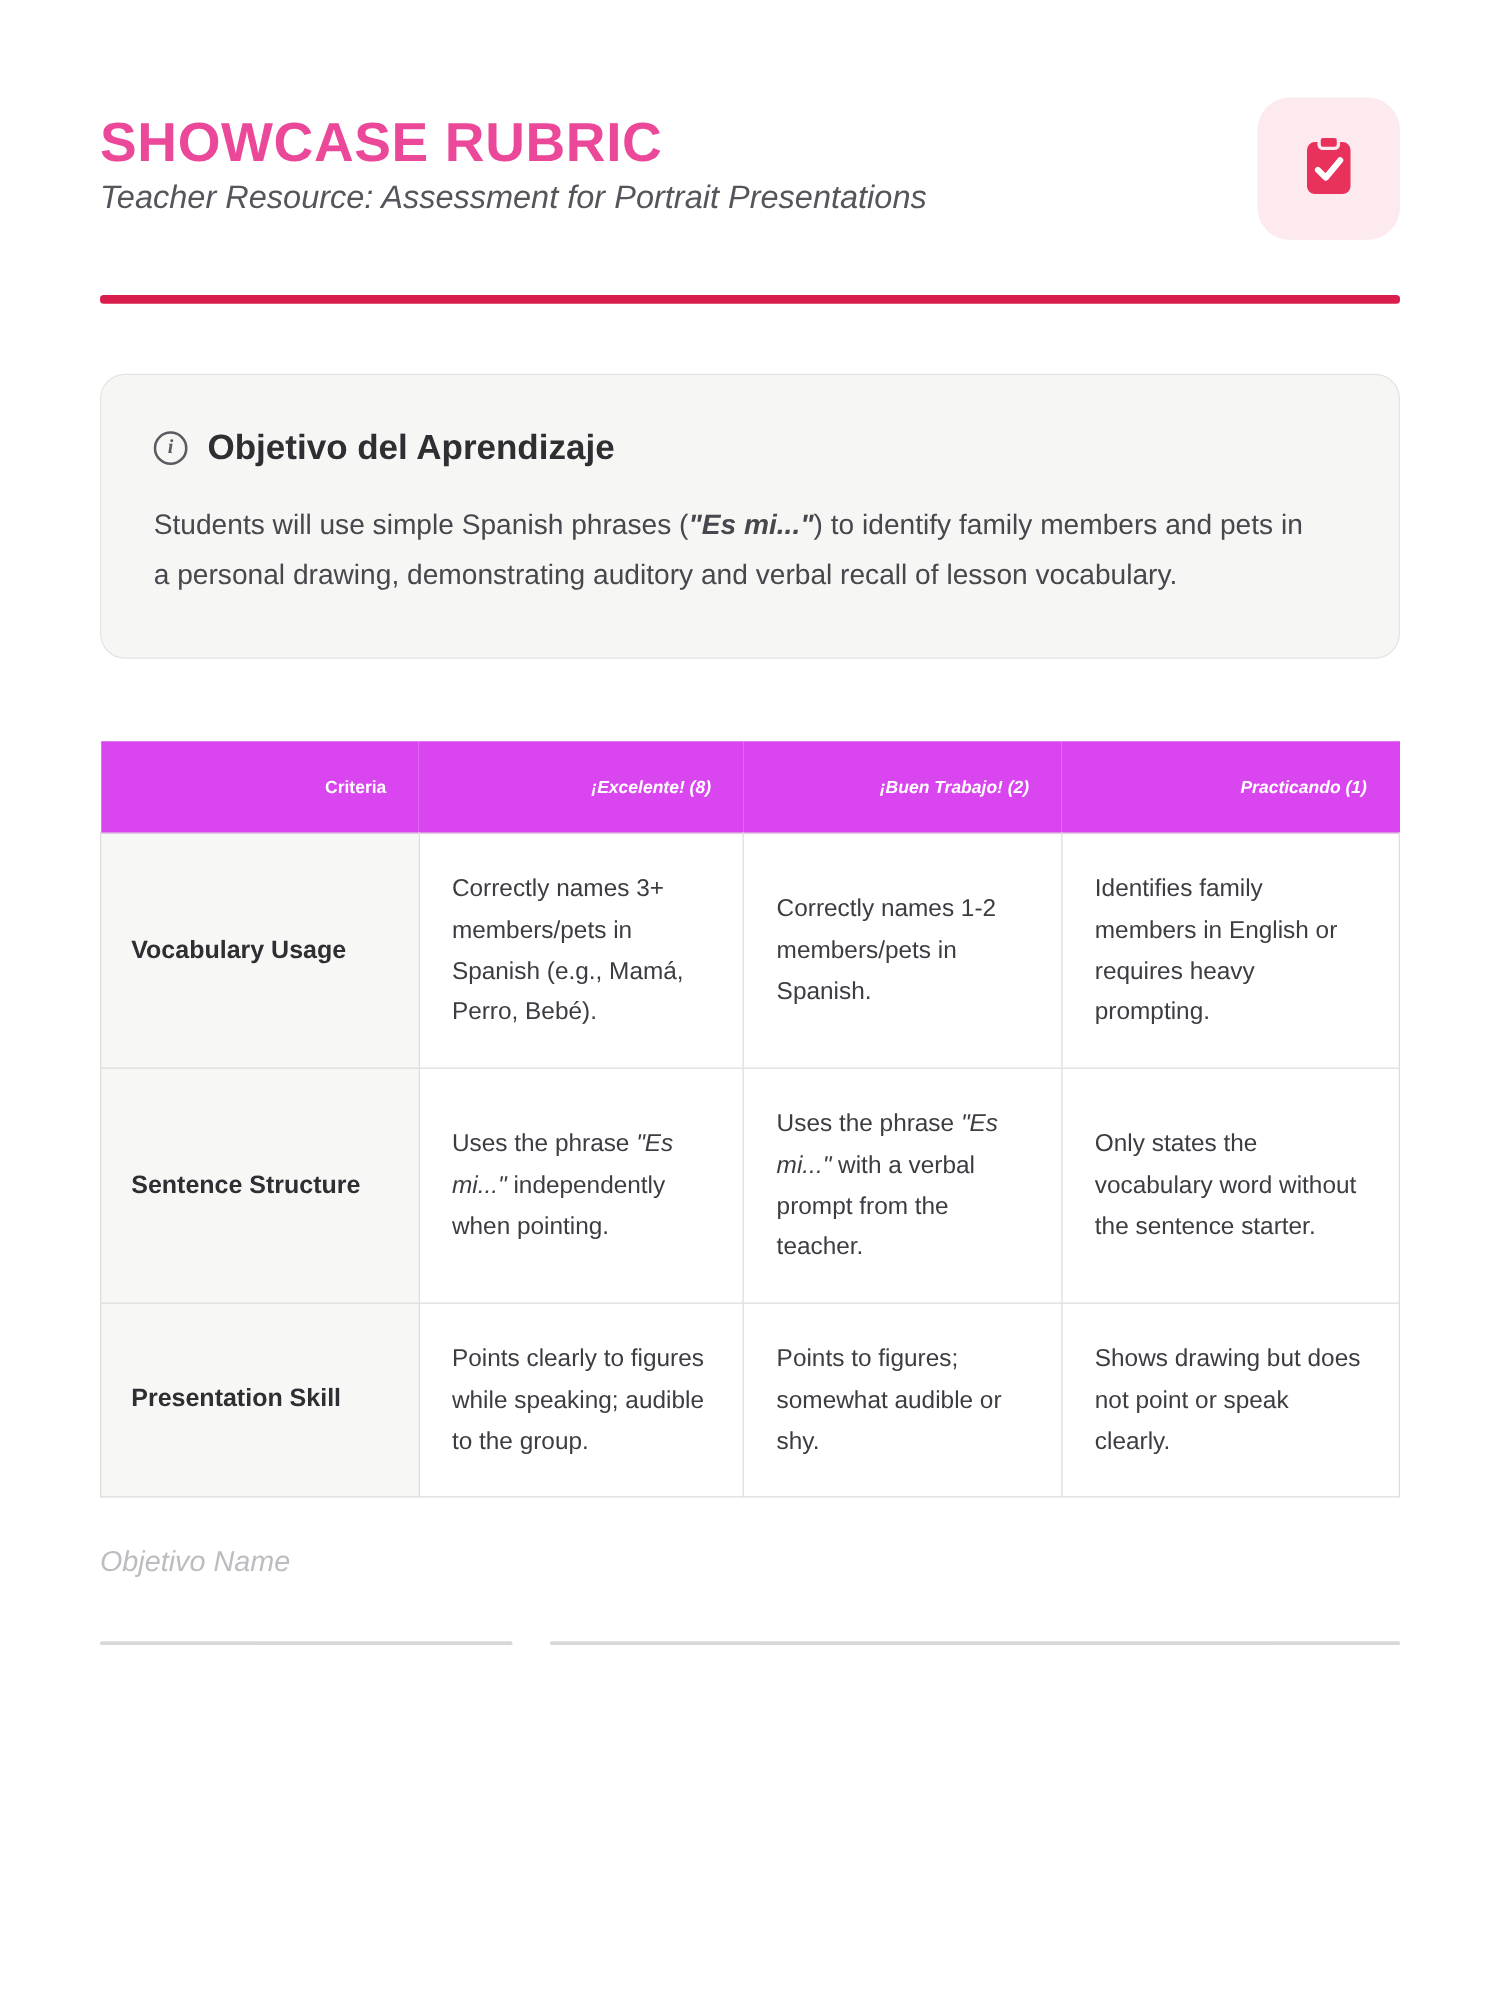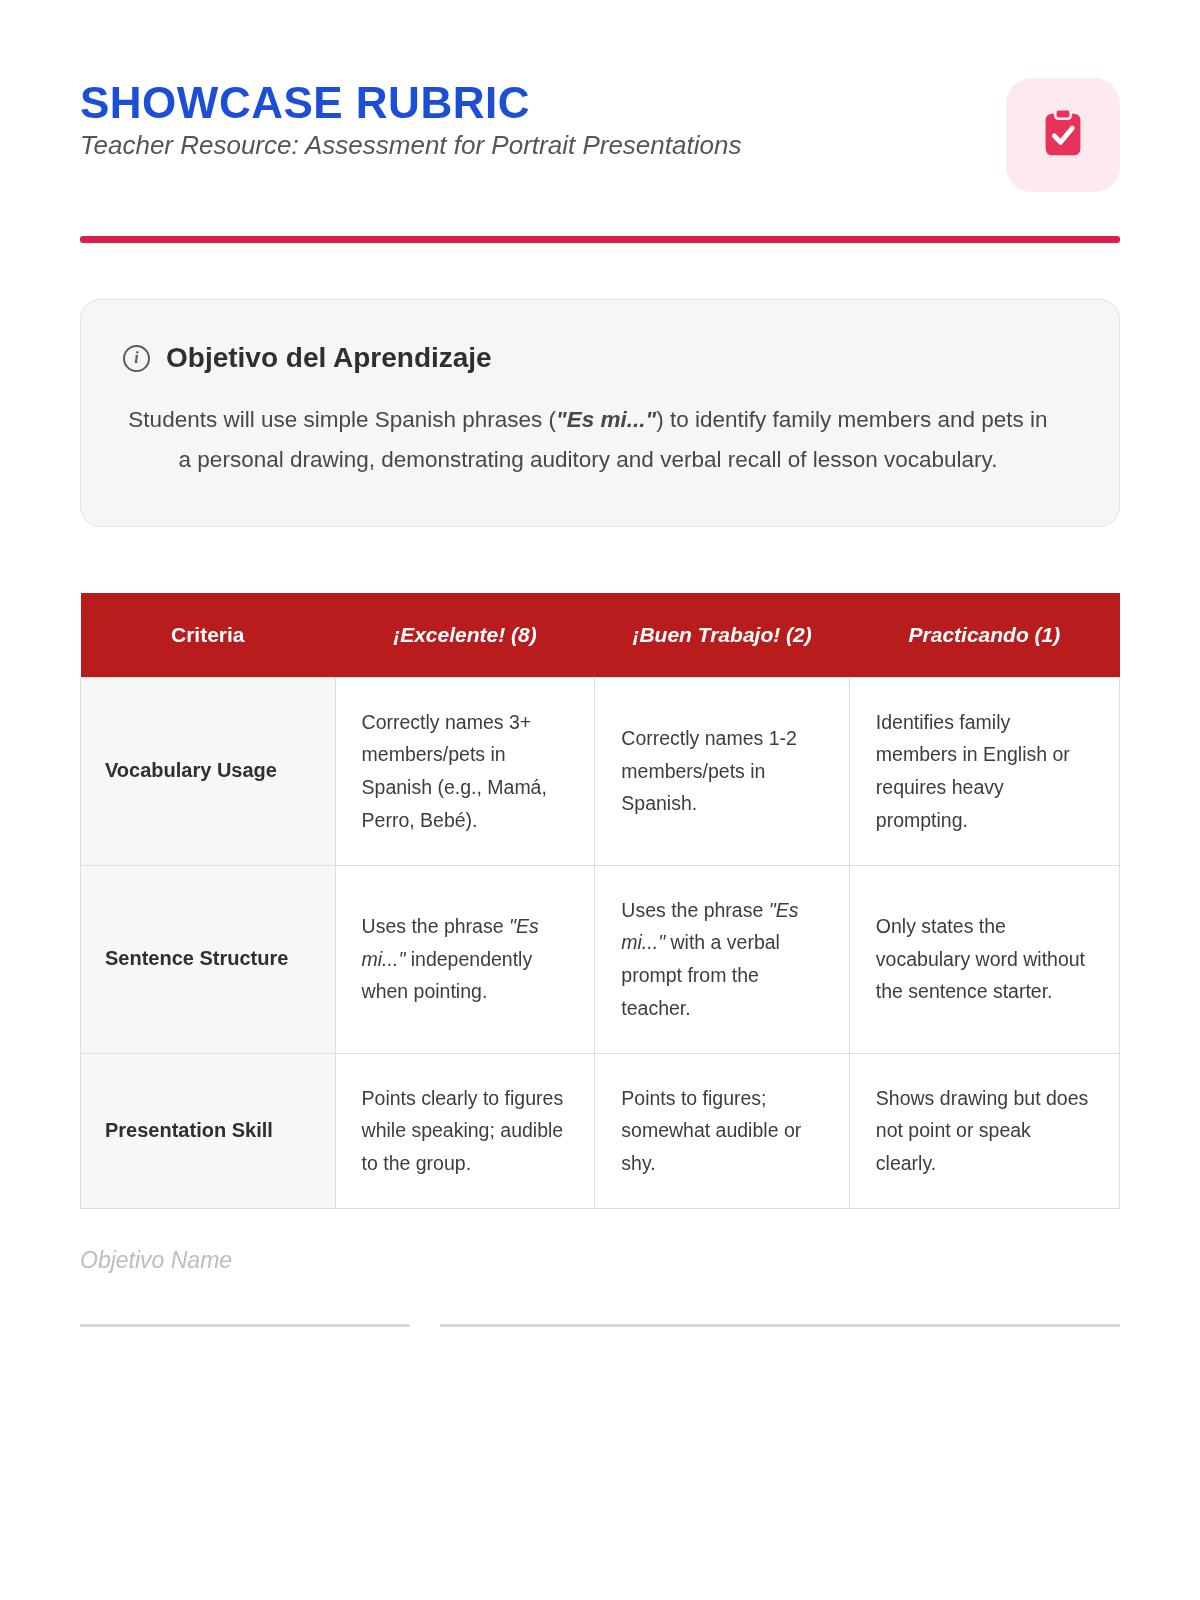--- a/index.html
+++ b/index.html
@@ -2,41 +2,41 @@
 <html><head>
 <meta charset="utf-8">
 <style>
   * { margin: 0; padding: 0; box-sizing: border-box; }
   html, body { width: 1200px; height: 1600px; background: #ffffff; overflow: hidden; }
   body { font-family: "Liberation Sans", "DejaVu Sans", sans-serif; color: #3a3a40; }
   .page { width: 1200px; height: 1600px; padding: 78px 80px 0 80px; }
 
   
   .header { display: flex; justify-content: space-between; align-items: flex-start; }
-  .title { font-size: 44px; font-weight: 800; color: #1d4ed8; letter-spacing: 0.5px; }
+  .title { font-size: 44px; font-weight: 800; color: #ec4899; letter-spacing: 0.5px; margin-top: 12px; }
   .subtitle { margin-top: 2px; font-size: 26px; font-style: italic; color: #55555c; font-weight: 400; }
   .icon-tile { width: 114px; height: 114px; background: #fdeaee; border-radius: 26px;
                display: flex; align-items: center; justify-content: center; flex: 0 0 auto; }
   .divider { margin-top: 44px; height: 7px; background: #d91e4e; border-radius: 3px; }
 
   
   .objective { margin-top: 56px; background: #f6f6f4; border: 1px solid #e4e4e1; border-radius: 20px;
                padding: 42px 42px 46px 42px; }
   .obj-head { display: flex; align-items: center; gap: 16px; }
   .info-circle { width: 27px; height: 27px; border: 2px solid #5a5a60; border-radius: 50%;
                  display: flex; align-items: center; justify-content: center;
                  font-size: 16px; font-weight: 700; color: #5a5a60; font-style: italic;
                  font-family: "Liberation Serif", serif; flex: 0 0 auto; }
   .obj-title { font-size: 28px; font-weight: 800; color: #2e2e33; }
-  .obj-body { margin-top: 26px; font-size: 22.5px; line-height: 1.78; color: #47474d; max-width: 930px; text-align: center; }
+  .obj-body { margin-top: 26px; font-size: 22.5px; line-height: 1.78; color: #47474d; max-width: 930px; }
 
   
   table.rubric { margin-top: 66px; width: 100%; border-collapse: collapse; }
-  table.rubric th { background: #b91c1c; color: #ffffff; text-align: center; vertical-align: middle;
-                    padding: 26px 26px; font-size: 21px; font-weight: 700; line-height: 1.5; }
+  table.rubric th { background: #d946ef; color: #ffffff; text-align: right; vertical-align: middle;
+                    padding: 26px 26px; font-size: 14px; font-weight: 700; line-height: 1.5; }
   table.rubric th:not(:first-child) { font-style: italic; }
   table.rubric td { border: 1px solid #dddddc; vertical-align: middle; padding: 28px 26px;
                     font-size: 19.5px; line-height: 1.68; color: #3c3c42; background: #ffffff; }
   table.rubric td.crit { font-weight: 700; font-size: 20px; color: #2e2e33; background: #f7f7f5; padding-left: 24px; }
   .seg-i { font-style: italic; }
   .seg-b { font-weight: 700; }
 
   
   .obs-title { margin-top: 92px; font-size: 31px; font-weight: 800; font-style: italic;
                color: #35353a; letter-spacing: 1.5px; }

